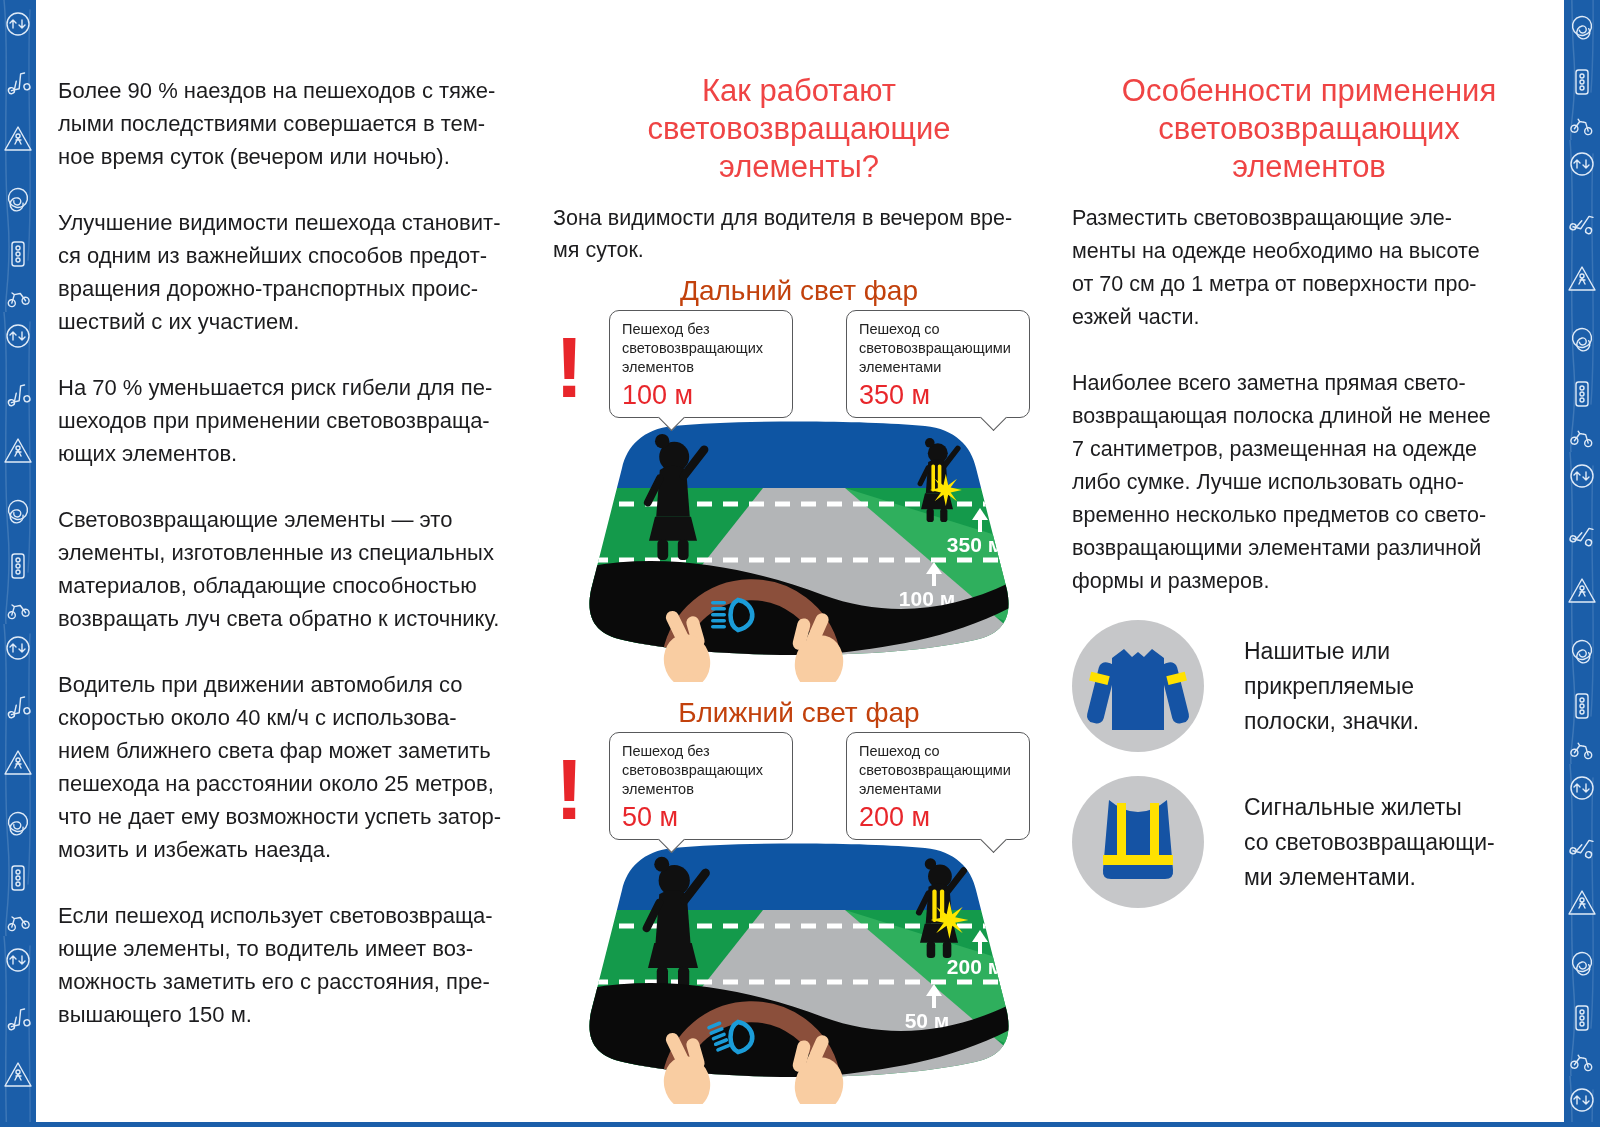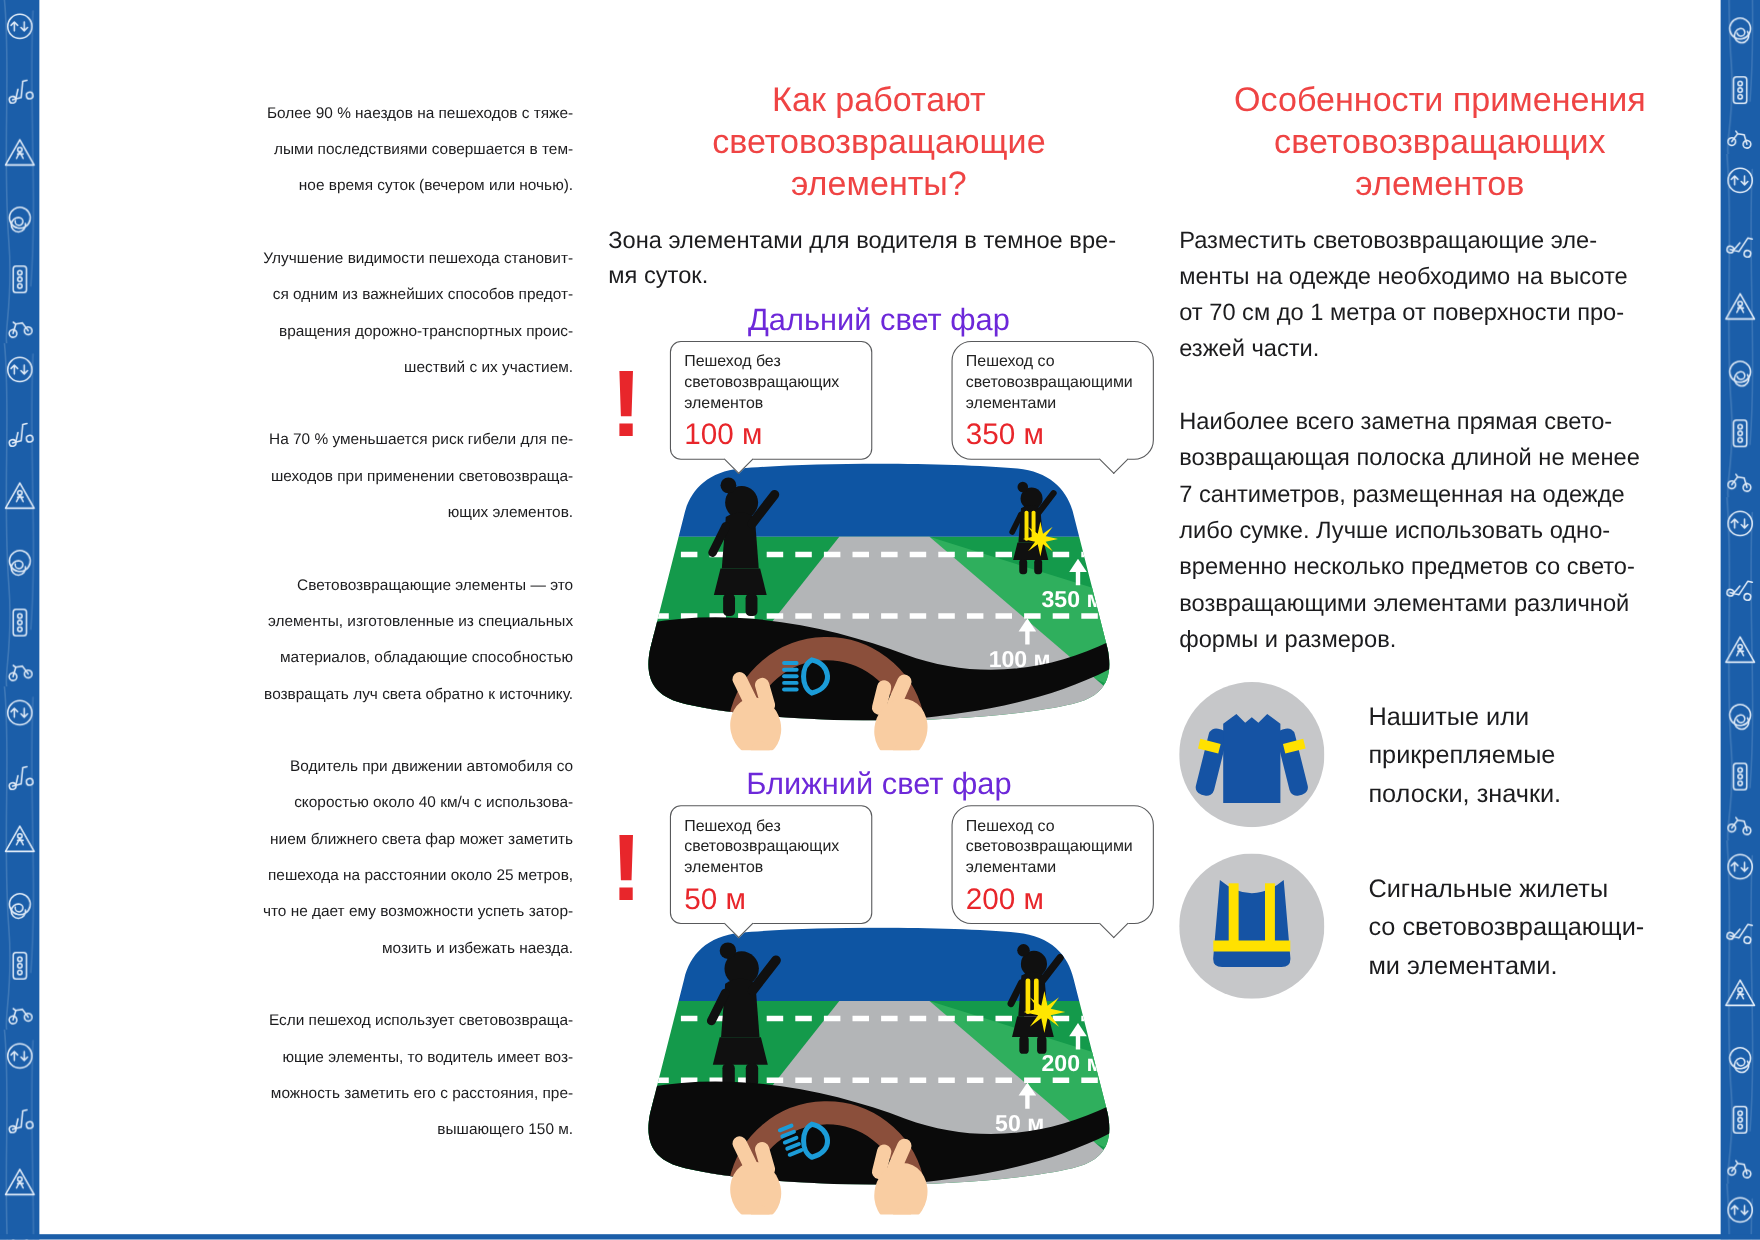--- a/index.html
+++ b/index.html
@@ -12,37 +12,37 @@
   .border{position:absolute;top:0;height:1127px;width:36px;}
   .border-l{left:0;}
   .border-r{right:0;}
   .bottom-bar{position:absolute;left:0;right:0;bottom:0;height:5px;background:#1B5EA9;}
 
   .col{position:absolute;top:70px;}
   .col1{left:58px;width:463px;}
   .col2{left:553px;width:492px;}
   .col3{left:1072px;width:474px;}
 
-  .para{font-size:14px;line-height:33px;margin:16px 0 33px;white-space:pre-line;text-align:right;}
+  .para{font-size:22px;line-height:33px;margin:4px 0 33px;white-space:pre-line;text-align:left;}
   .lead-italic{}
 
   .blue-title{font-size:31px;line-height:38px;font-weight:400;color:#ef4444;
     text-align:center;white-space:pre-line;margin:2px 0 16px;}
   .intro{font-size:21.5px;line-height:32px;white-space:pre-line;margin:0 0 8px;}
-  .red-head{font-size:28px;line-height:34px;font-weight:400;color:#6d28d9;
+  .red-head{font-size:28px;line-height:34px;font-weight:400;color:#c2410c;
     text-align:center;margin:6px 0 2px;}
 
   .diagram{position:relative;width:492px;height:380px;}
   .scene{position:absolute;left:34px;top:108px;}
   .excl{position:absolute;left:2px;top:14px;font-size:86px;line-height:1;
     font-weight:700;color:#E8262B;}
   .bubble{position:absolute;top:0;width:158px;background:#fff;
     border:1.6px solid #58595b;border-radius:10px;padding:9px 12px 7px;z-index:3;}
   .bubble-left{left:56px;}
-  .bubble-right{left:312px;border-radius:18px;}
+  .bubble-right{left:293px;}
   .bubble-label{font-size:14.5px;line-height:19px;color:#222;white-space:pre-line;}
   .bubble-dist{font-size:27px;line-height:30px;color:#E8262B;margin-top:3px;}
   .tail{position:absolute;bottom:-10px;width:18px;height:18px;background:#fff;
     border-right:1.6px solid #58595b;border-bottom:1.6px solid #58595b;
     transform:rotate(45deg);}
   .bubble-left .tail{left:52px;}
   .bubble-right .tail{right:26px;}
 
   .r-para{font-size:21.5px;line-height:33px;margin:0 0 33px;white-space:pre-line;}
   .item{display:flex;align-items:center;gap:40px;margin-bottom:24px;}
@@ -186,21 +186,21 @@
   <p class="para">Если пешеход использует световозвраща-
 ющие элементы, то водитель имеет воз-
 можность заметить его с расстояния, пре-
 вышающего 150 м.</p>
 </div>
 
 <div class="col col2">
   <h1 class="blue-title">Как работают
 световозвращающие
 элементы?</h1>
-  <p class="intro">Зона элементами для водителя в темное вре-
+  <p class="intro">Зона видимости для водителя в вечером вре-
 мя суток.</p>
   <h2 class="red-head">Дальний свет фар</h2>
 
   <div class="diagram">
     <div class="excl">!</div>
     <div class="bubble bubble-left">
       <div class="bubble-label">Пешеход без
 световозвращающих
 элементов</div>
       <div class="bubble-dist">100 м</div>

